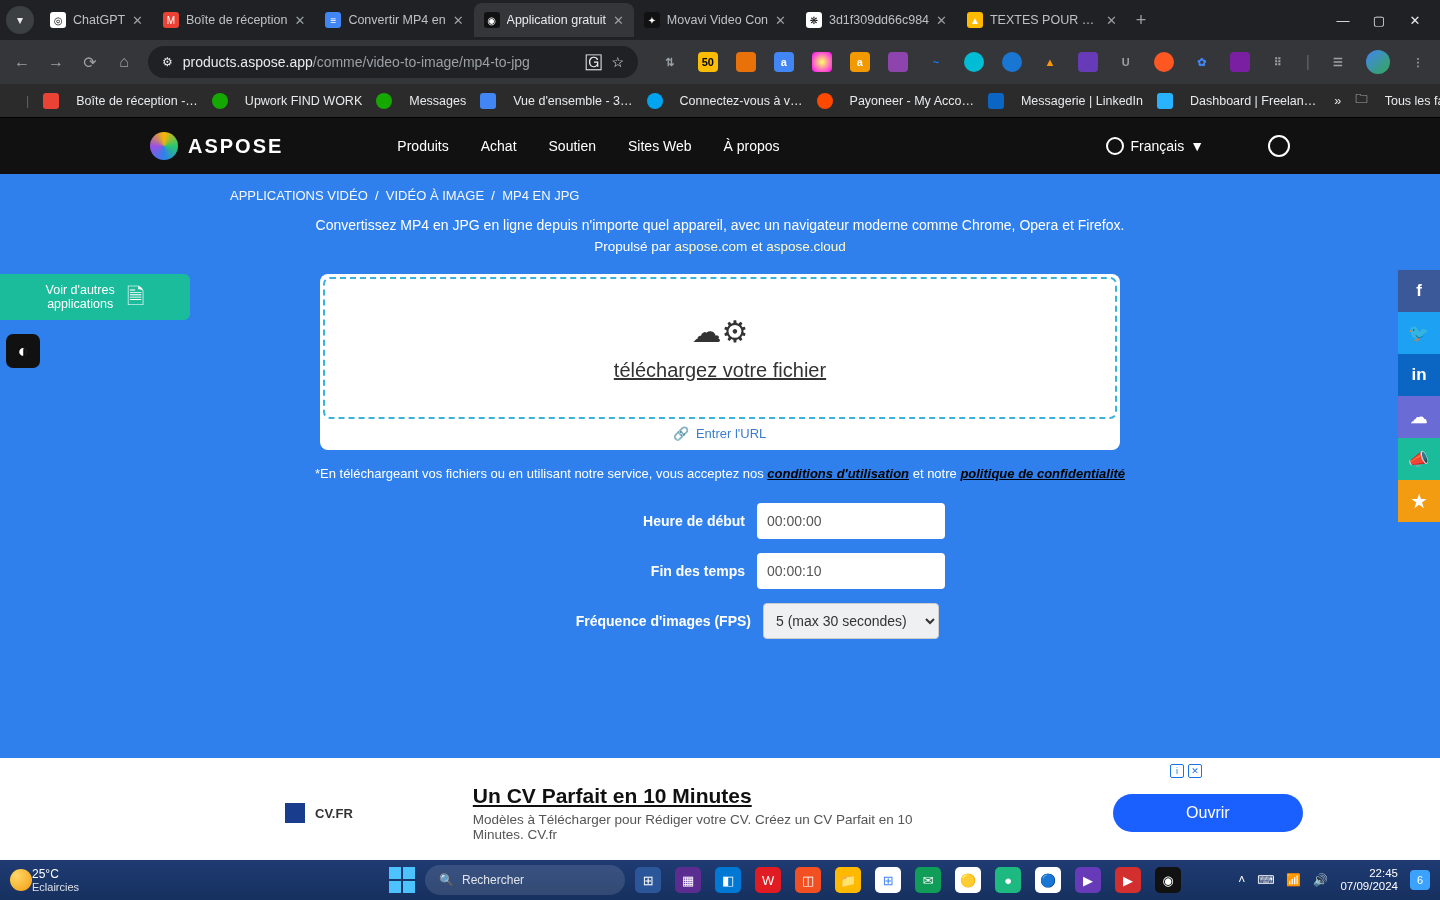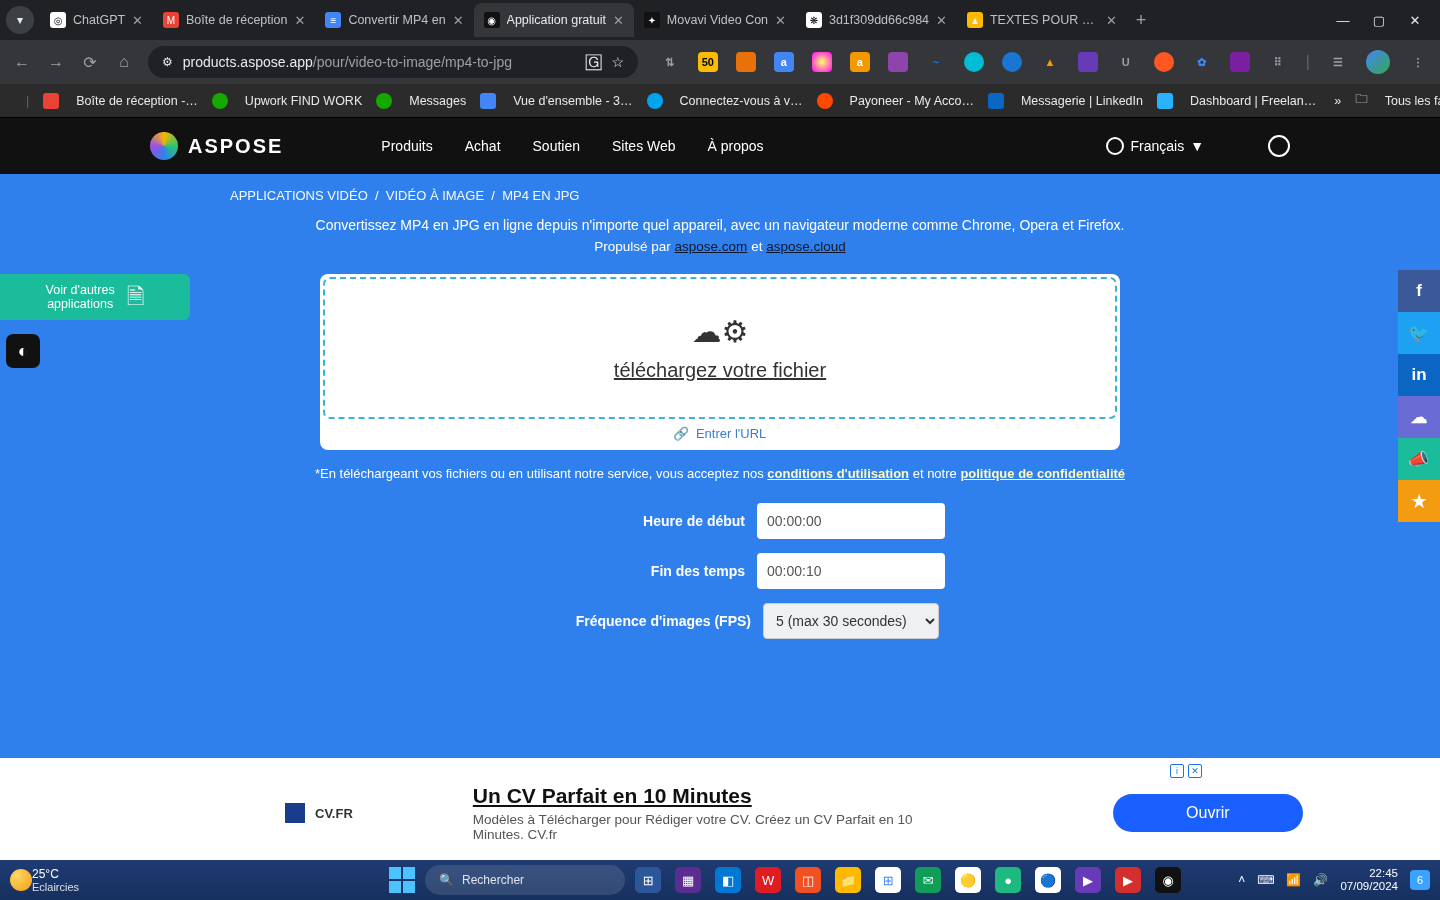--- a/index.html
+++ b/index.html
@@ -28,47 +28,47 @@
 
 .bm-row { height:34px; background:#2b2b2b; display:flex; align-items:center; padding:0 12px; gap:14px; color:#e8eaed; font-size:12.5px; border-bottom:1px solid #000;}
 .bm { display:flex; align-items:center; gap:17px; white-space:nowrap;}
 .bm .ico{width:16px;height:16px;border-radius:3px;}
 
 
 .viewport { position:relative; height:640px; background:#fff; overflow:hidden;}
 .site-header { height:56px; background:#111; display:flex; align-items:center; padding:0 150px; gap:34px;}
 .logo { display:flex; align-items:center; gap:10px; color:#fff; font-weight:700; letter-spacing:2px; font-size:20px;}
 .logo .sw{width:28px;height:28px;border-radius:14px;background:conic-gradient(#f7b500,#29c76f,#2f80ed,#9b51e0,#f7b500);}
-.mnav { display:flex; gap:32px; margin-left:64px;}
+.mnav { display:flex; gap:32px; margin-left:80px;}
 .mnav a{color:#fff; font-size:14px;}
 .lang { margin-left:auto; color:#fff; display:flex; align-items:center; gap:6px; font-size:14px;}
 .lang .globe{width:18px;height:18px;border:2px solid #fff;border-radius:9px;position:relative;}
 .usr{width:22px;height:22px;border:2px solid #fff;border-radius:11px;margin-left:30px;}
 
 .hero { background:#2f80ed; color:#fff; height:650px; position:relative; text-align:center;}
 .bc { padding:14px 0 0 230px; text-align:left; font-size:13px;}
 .bc span{opacity:.95;}
 .apps-btn { position:absolute; left:0; top:100px; background:#1abc9c; color:#fff; width:190px; height:46px; border-radius:0 6px 6px 0; display:flex; align-items:center; justify-content:center; gap:12px; font-size:12.5px; line-height:1.15; text-align:center;}
 .gh { position:absolute; left:6px; top:160px; width:34px; height:34px; background:#111; border-radius:7px; color:#fff; display:flex; align-items:center; justify-content:center;}
 .socials{position:absolute; right:0; top:96px; display:flex; flex-direction:column;}
 .soc{width:42px;height:42px;display:flex;align-items:center;justify-content:center;color:#fff;font-weight:bold;font-size:17px;}
 
 h1.title{font-size:46px; font-weight:800; margin-top:32px;}
 .sub{font-size:14px; margin-top:14px;}
 .sub2{font-size:13.5px; margin-top:6px;}
-.sub2 a{color:#0f172a; text-decoration:underline;}
+.sub2 a{color:#fef9c3; }
 
 .dropbox{ width:800px; margin:20px auto 0; background:#fff; border-radius:8px; padding:3px; color:#333;}
 .dashed{ border:2px dashed #39b3d7; border-radius:7px; height:142px; display:flex; flex-direction:column; align-items:center; justify-content:center; gap:10px;}
 .cloud-icon{font-size:30px; color:#333;}
 .upl{font-size:20px; text-decoration:underline;}
 .enterurl{height:28px; display:flex; align-items:center; justify-content:center; gap:6px; color:#3b7dc9; font-size:13px;}
 
 .disc{font-size:13px; margin-top:16px;}
-.disc .u{color:#fef9c3; text-decoration:underline; font-weight:600;}
+.disc .u{color:#000000; text-decoration:underline; font-weight:600;font-style:italic;}
 
 .form-rows{margin-top:22px; display:flex; flex-direction:column; gap:14px; align-items:center;}
 .frow{display:flex; align-items:center; gap:12px;}
 .flabel{font-size:14px; color:#fff; font-weight:600; width:250px; text-align:right;}
 .finput{width:188px; height:36px; border-radius:4px; border:none; padding:0 10px; font-size:14px; color:#555; background:#fff;}
 .fselect{width:176px; height:36px; border-radius:4px; border:1px solid #ccc; background:#eef0f2; font-size:14px; padding:0 8px; color:#333;}
 
 .ad-trigger{position:absolute; left:4px; bottom:0; width:40px; height:24px; background:#fff; border-radius:8px 8px 0 0; display:flex; align-items:center; justify-content:center; color:#5f6368; font-size:14px; border:1px solid #ddd;}
 
 
@@ -143,21 +143,21 @@
     </div>
   </div>
 
   <div class="addr-row">
     <span class="navbtn">←</span>
     <span class="navbtn">→</span>
     <span class="navbtn">⟳</span>
     <span class="navbtn">⌂</span>
     <div class="omni">
       <span style="font-size:12px">⚙</span>
-      <span class="url"><span>products.aspose.app</span><span style="color:#9aa0a6">/pour/video-to-image/mp4-to-jpg</span></span>
+      <span class="url"><span>products.aspose.app</span><span style="color:#9aa0a6">/comme/video-to-image/mp4-to-jpg</span></span>
       <span style="margin-left:auto">🄶</span>
       <span>☆</span>
     </div>
     <div class="addr-icons">
       <span class="ext" style="color:#9aa0a6">⇅</span>
       <span class="ext" style="background:#fbbc04;color:#000">50</span>
       <span class="ext" style="background:#e8710a"> </span>
       <span class="ext" style="background:#4285f4;color:#fff">a</span>
       <span class="ext" style="background:radial-gradient(#ff6,#f0f)"> </span>
       <span class="ext" style="background:#f29900;color:#fff">a</span>

